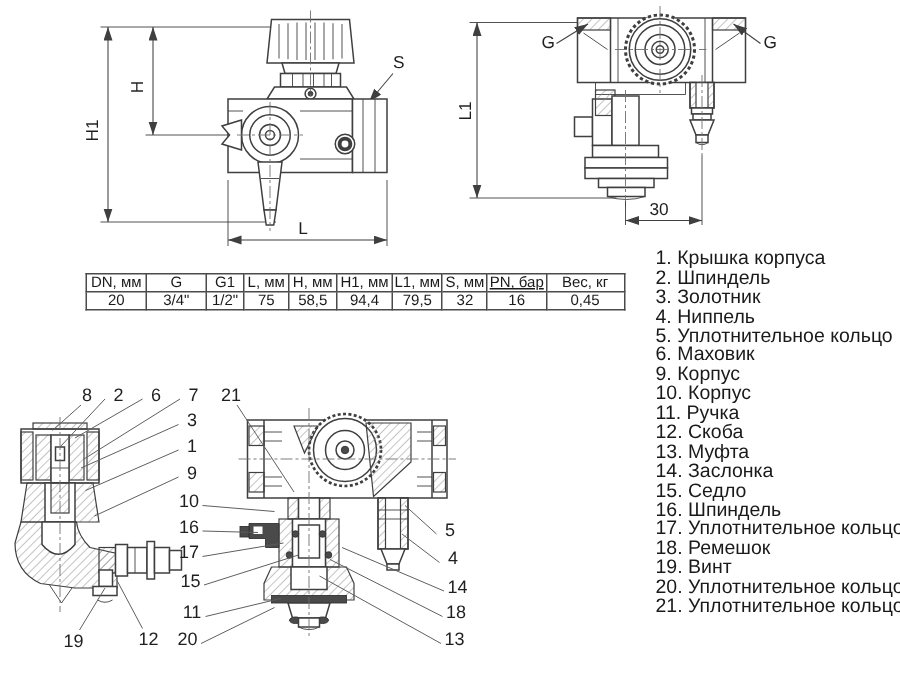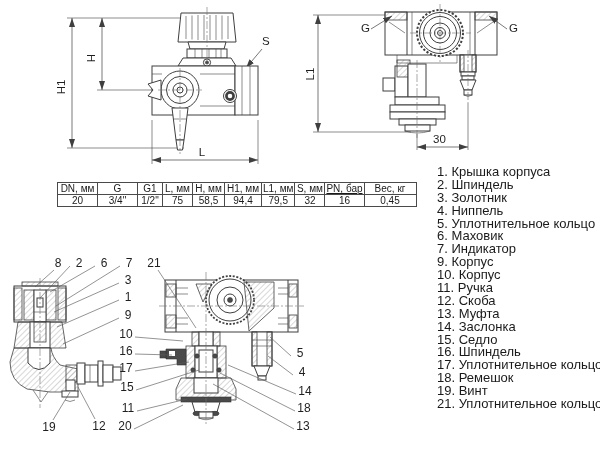--- a/index.html
+++ b/index.html
@@ -191,32 +191,32 @@
       </tbody>
   </table>
 
   <div class="parts">
       <div class="part-item">1. Крышка корпуса</div>
       <div class="part-item">2. Шпиндель</div>
       <div class="part-item">3. Золотник</div>
       <div class="part-item">4. Ниппель</div>
       <div class="part-item">5. Уплотнительное кольцо</div>
       <div class="part-item">6. Маховик</div>
-      <div class="part-item">7. Индикатор</div>
       <div class="part-item">9. Корпус</div>
       <div class="part-item">10. Корпус</div>
       <div class="part-item">11. Ручка</div>
       <div class="part-item">12. Скоба</div>
       <div class="part-item">13. Муфта</div>
       <div class="part-item">14. Заслонка</div>
       <div class="part-item">15. Седло</div>
       <div class="part-item">16. Шпиндель</div>
       <div class="part-item">17. Уплотнительное кольцо</div>
       <div class="part-item">18. Ремешок</div>
       <div class="part-item">19. Винт</div>
+      <div class="part-item">20. Уплотнительное кольцо</div>
       <div class="part-item">21. Уплотнительное кольцо</div>
     </div>
 
   <svg class="abs" style="left:0; top:248px;" width="335" height="202" viewBox="0 0 335 202">
 
     <rect class="sw" x="14" y="38" width="52" height="36"></rect>
     <rect class="sh" x="14" y="40" width="8" height="32"></rect>
     <rect class="sh" x="58" y="40" width="8" height="32"></rect>
     <rect class="sh" x="22" y="34" width="36" height="4"></rect>
     <rect class="sh" x="24" y="42" width="10" height="30"></rect>

